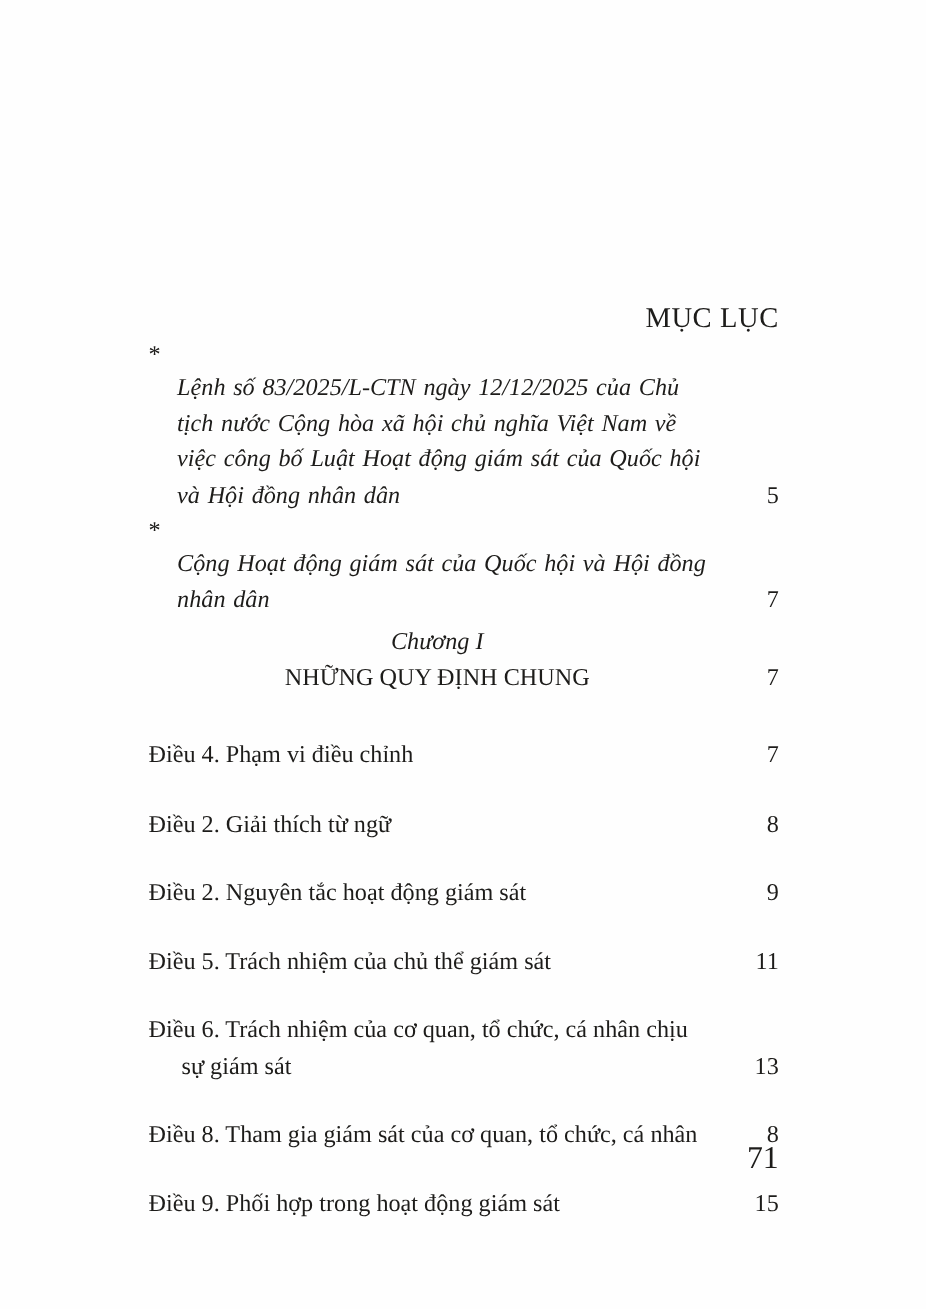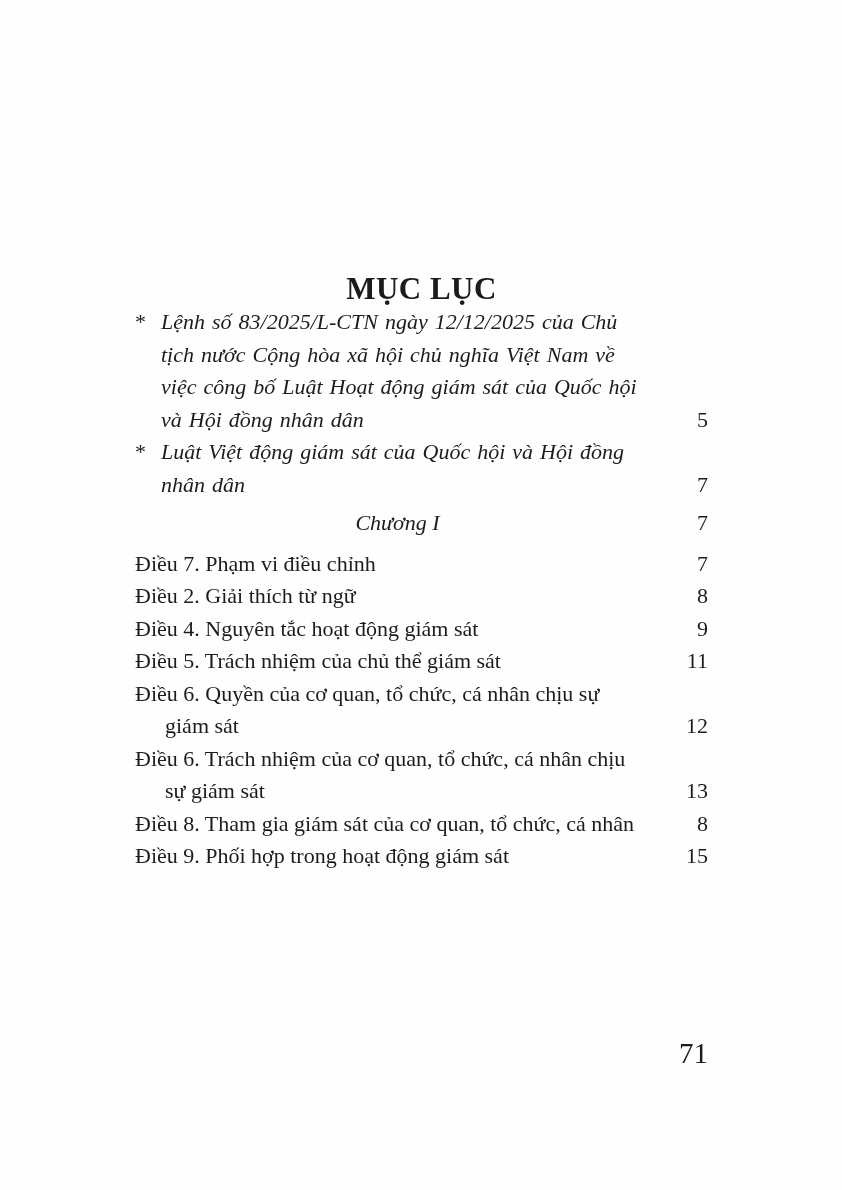--- a/index.html
+++ b/index.html
@@ -22,40 +22,41 @@
   }
   .content {
     position: absolute;
     left: 135px;
     top: 272px;
     width: 573px;
     font-size: 22px;
     line-height: 32.5px;
   }
   .doc-title {
-    text-align: center;
-    font-weight: bold;
-    font-size: 31px;
+    text-align: right;
+    font-weight: normal;
+    font-size: 26px;
     line-height: 34px;
     letter-spacing: 0.5px;
   }
   .trang-header {
     text-align: right;
     font-style: italic;
     margin-top: 44px;
     margin-bottom: 12px;
   }
   .row {
     display: flex;
     align-items: flex-end;
   }
   .row-text {
     flex: 1;
     min-width: 0;
     white-space: pre-line;
+    margin-top: 30px;
   }
   .row-page {
     flex: none;
     width: 48px;
     text-align: right;
   }
   .marker {
     flex: none;
     width: 26px;
     align-self: flex-start;
@@ -103,58 +104,54 @@
       <div class="marker">*</div>
       <div class="row-text">Lệnh số 83/2025/L-CTN ngày 12/12/2025 của Chủ
 tịch nước Cộng hòa xã hội chủ nghĩa Việt Nam về
 việc công bố Luật Hoạt động giám sát của Quốc hội
 và Hội đồng nhân dân</div>
       <div class="row-page">5</div>
     </div>
 
     <div class="row front-item">
       <div class="marker">*</div>
-      <div class="row-text">Luật Việt động giám sát của Quốc hội và Hội đồng
+      <div class="row-text">Cộng Hoạt động giám sát của Quốc hội và Hội đồng
 nhân dân</div>
       <div class="row-page">7</div>
     </div>
 
     <div class="row chapter-row">
       <div class="chapter-center">
         <span class="chapter-label">Chương I</span>
+        <span class="chapter-title">NHỮNG QUY ĐỊNH CHUNG</span>
       </div>
       <div class="row-page">7</div>
     </div>
 
     <div class="row article">
-      <div class="row-text">Điều 7. Phạm vi điều chỉnh</div>
+      <div class="row-text">Điều 4. Phạm vi điều chỉnh</div>
       <div class="row-page">7</div>
     </div>
 
     <div class="row article">
       <div class="row-text">Điều 2. Giải thích từ ngữ</div>
       <div class="row-page">8</div>
     </div>
 
     <div class="row article">
-      <div class="row-text">Điều 4. Nguyên tắc hoạt động giám sát</div>
+      <div class="row-text">Điều 2. Nguyên tắc hoạt động giám sát</div>
       <div class="row-page">9</div>
     </div>
 
 
     <div class="row article">
       <div class="row-text">Điều 5. Trách nhiệm của chủ thể giám sát</div>
       <div class="row-page">11</div>
     </div>
 
-    <div class="row article">
-      <div class="row-text">Điều 6. Quyền của cơ quan, tổ chức, cá nhân chịu sự
-giám sát</div>
-      <div class="row-page">12</div>
-    </div>
 
     <div class="row article">
       <div class="row-text">Điều 6. Trách nhiệm của cơ quan, tổ chức, cá nhân chịu
 sự giám sát</div>
       <div class="row-page">13</div>
     </div>
 
     <div class="row article">
       <div class="row-text">Điều 8. Tham gia giám sát của cơ quan, tổ chức, cá nhân</div>
       <div class="row-page">8</div>

